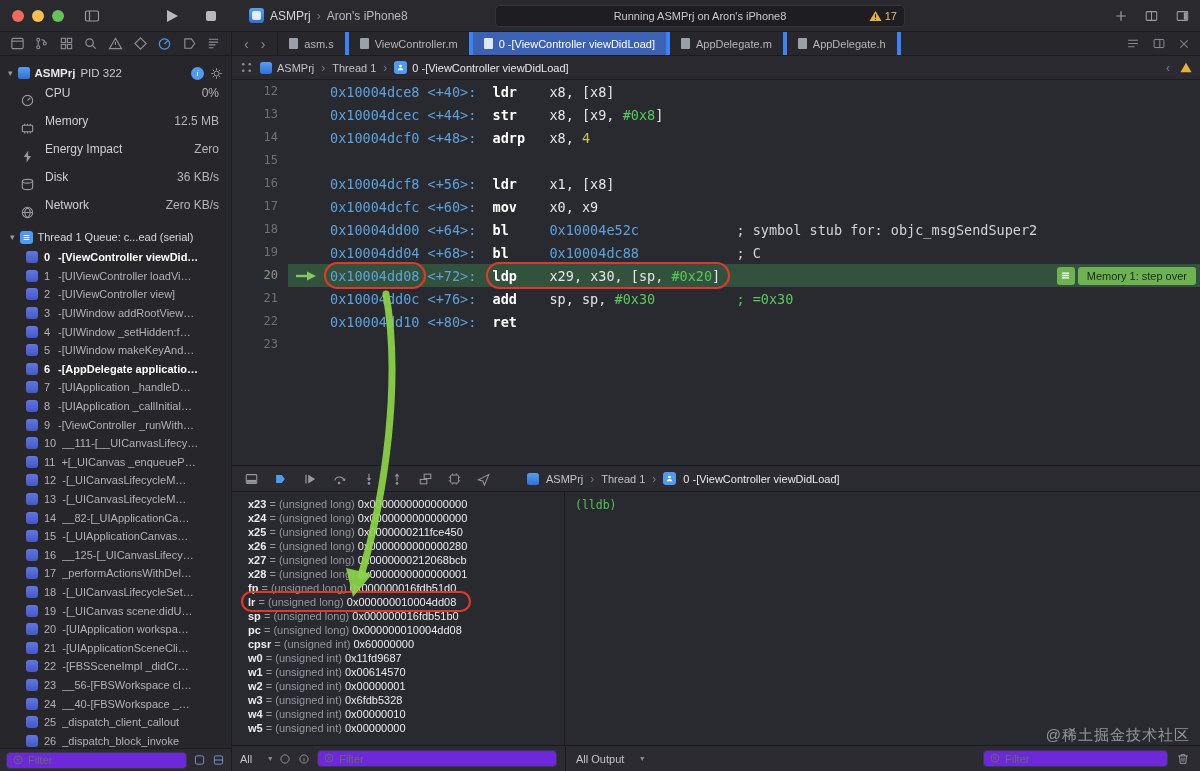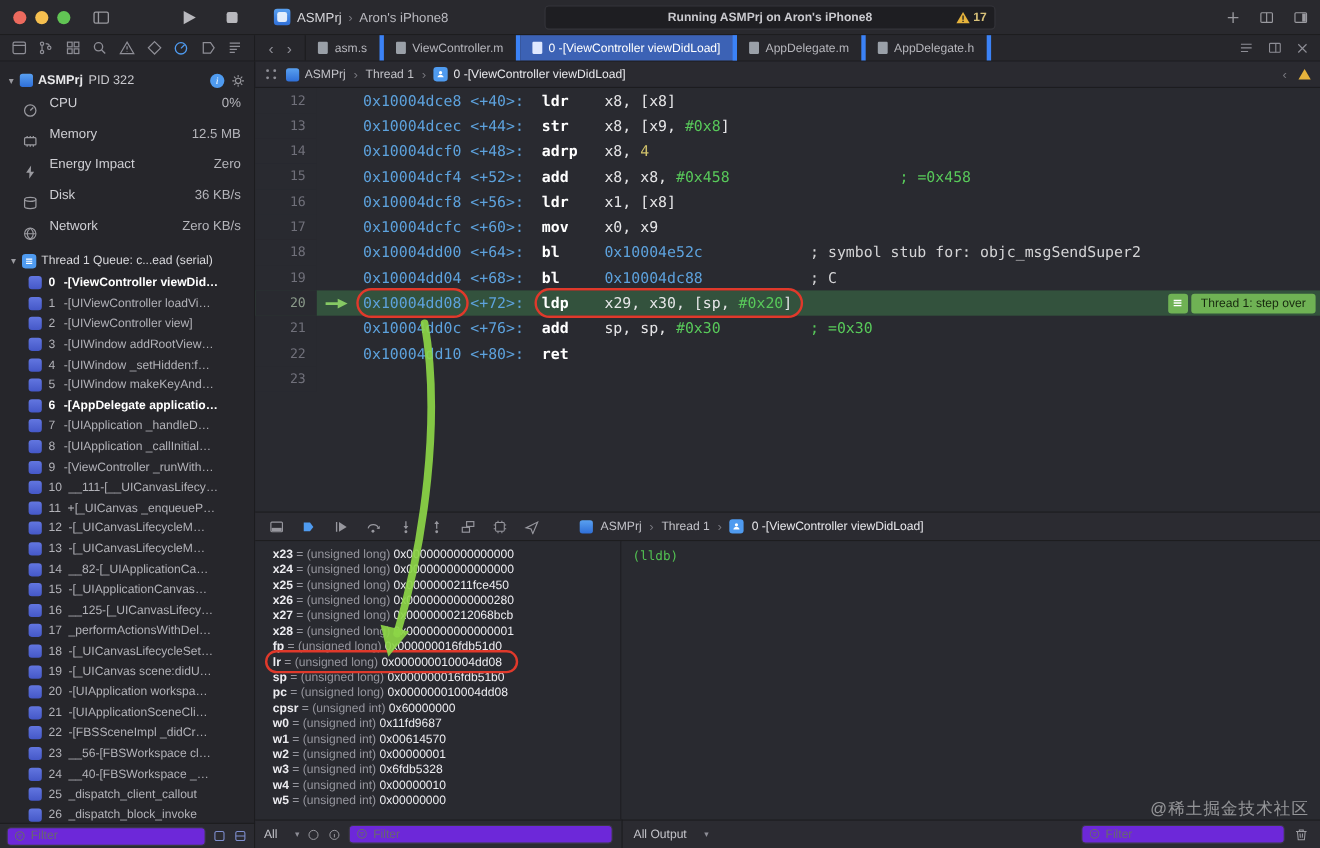--- a/index.html
+++ b/index.html
@@ -22,21 +22,21 @@
   .tb-pane { margin-left:20px; }
   .tb-play { margin-left:66px; }
   .tb-stop { margin-left:26px; }
   .scheme { display:flex; align-items:center; gap:6px; margin-left:32px; font-size:12px; color:#d6d6da; }
   .appicon { width:15px; height:15px; border-radius:3px; background:linear-gradient(#59a0f0,#2f6fd8); position:relative; }
   .appicon::after{content:""; position:absolute; inset:3px; border-radius:2px; background:rgba(255,255,255,.85);}
   .chev { color:#77777e; font-size:12px; }
   .devname { color:#b9b9bf; }
   .status-pill { position:absolute; left:495px; top:5px; width:410px; height:22px;
     background:#1e1e22; border:1px solid #35353b; border-radius:4px;
-    display:flex; align-items:center; justify-content:center; font-size:11px; color:#c9c9ce;font-weight:bold; }
+    display:flex; align-items:center; justify-content:center; font-size:11px; color:#c9c9ce; }
   .warn-wrap { position:absolute; right:7px; top:0; height:20px; display:flex; align-items:center; gap:3px;
     font-size:11px; color:#d9c27a; }
   .tb-right { position:absolute; right:10px; top:0; height:32px; display:flex; align-items:center; gap:16px; }
 
   
   .navstrip { position:absolute; left:0; top:32px; width:232px; height:24px;
     background:#27272c; border-bottom:1px solid #1c1c1f; border-right:1px solid #1c1c1f;
     display:flex; align-items:center; justify-content:space-evenly; }
   .navstrip .ic { color:#8e8e96; }
   .navstrip .ic.active { color:#4f9bf0; }
@@ -622,21 +622,20 @@
         <span class="asm-code"><span class="tk-a">0x10004dcf0 &lt;+48&gt;:</span><span class="tk-p">  </span><span class="tk-m">adrp</span><span class="tk-p">   x8, </span><span class="tk-y">4</span></span>
         <span class="asm-spacer"></span>
 
       </div>
 
       <div class="asm-line">
         <span class="asm-ln">15</span>
         <span class="asm-marker">
           
         </span>
-        <span class="asm-code"><span class="tk-a">0x10004dcf4 &lt;+52&gt;:</span><span class="tk-p">  </span><span class="tk-m">add</span><span class="tk-p">    x8, x8, </span><span class="tk-g">#0x458</span><span class="tk-p">                   </span><span class="tk-g">; =0x458</span></span>
         <span class="asm-spacer"></span>
 
       </div>
 
       <div class="asm-line">
         <span class="asm-ln">16</span>
         <span class="asm-marker">
           
         </span>
         <span class="asm-code"><span class="tk-a">0x10004dcf8 &lt;+56&gt;:</span><span class="tk-p">  </span><span class="tk-m">ldr</span><span class="tk-p">    x1, [x8]</span></span>
@@ -683,21 +682,21 @@
           </svg>
         </span>
         <span class="asm-code"><span class="tk-a">0x10004dd08</span><span class="tk-p"> </span><span class="tk-a">&lt;+72&gt;:</span><span class="tk-p">  </span><span class="tk-m">ldp</span><span class="tk-p">    x29, x30, [sp, </span><span class="tk-g">#0x20</span><span class="tk-p">]</span></span>
         <span class="asm-spacer"></span>
         <span class="asm-badge">
           <span class="badge-sq">
             <svg width="11" height="11" viewBox="0 0 14 14" stroke="#fff" stroke-width="1.6" fill="none">
               <path d="M2.5 4h9M2.5 7h9M2.5 10h9"></path>
             </svg>
           </span>
-          <span class="badge-label">Thread 1: step over</span>
+          <span class="badge-label">Memory 1: step over</span>
         </span>
       </div>
 
       <div class="asm-line">
         <span class="asm-ln">21</span>
         <span class="asm-marker">
           
         </span>
         <span class="asm-code"><span class="tk-a">0x10004dd0c &lt;+76&gt;:</span><span class="tk-p">  </span><span class="tk-m">add</span><span class="tk-p">    sp, sp, </span><span class="tk-g">#0x30</span><span class="tk-p">          </span><span class="tk-g">; =0x30</span></span>
         <span class="asm-spacer"></span>

